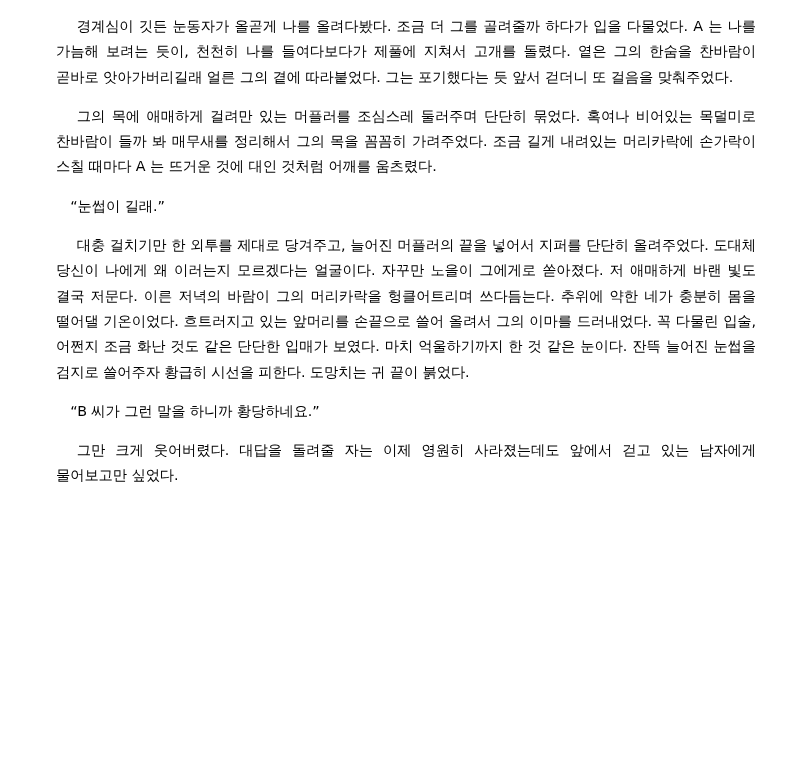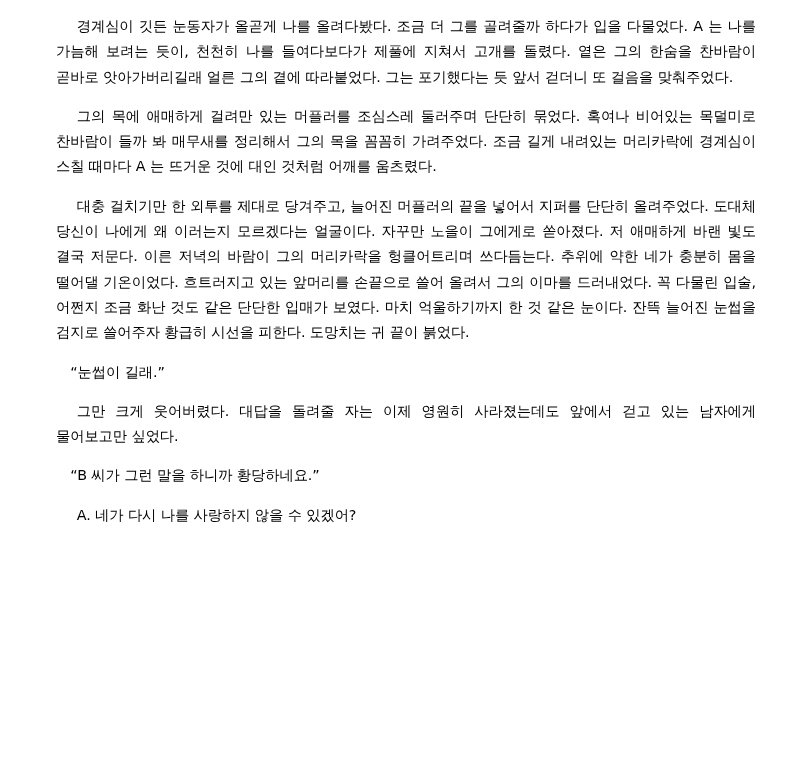--- a/index.html
+++ b/index.html
@@ -35,19 +35,18 @@
   }
   .quote {
     text-indent: 1.0em;
   }
 </style>
 </head>
 <body>
 
 <div id="page">
   <p class="para indent">경계심이 깃든 눈동자가 올곧게 나를 올려다봤다. 조금 더 그를 골려줄까 하다가 입을 다물었다. A 는 나를 가늠해 보려는 듯이, 천천히 나를 들여다보다가 제풀에 지쳐서 고개를 돌렸다. 옅은 그의 한숨을 찬바람이 곧바로 앗아가버리길래 얼른 그의 곁에 따라붙었다. 그는 포기했다는 듯 앞서 걷더니 또 걸음을 맞춰주었다.</p>
-  <p class="para indent">그의 목에 애매하게 걸려만 있는 머플러를 조심스레 둘러주며 단단히 묶었다. 혹여나 비어있는 목덜미로 찬바람이 들까 봐 매무새를 정리해서 그의 목을 꼼꼼히 가려주었다. 조금 길게 내려있는 머리카락에 경계심이 스칠 때마다 A 는 뜨거운 것에 대인 것처럼 어깨를 움츠렸다.</p>
+  <p class="para indent">그의 목에 애매하게 걸려만 있는 머플러를 조심스레 둘러주며 단단히 묶었다. 혹여나 비어있는 목덜미로 찬바람이 들까 봐 매무새를 정리해서 그의 목을 꼼꼼히 가려주었다. 조금 길게 내려있는 머리카락에 손가락이 스칠 때마다 A 는 뜨거운 것에 대인 것처럼 어깨를 움츠렸다.</p>
+  <p class="para quote">“눈썹이 길래.”</p>
   <p class="para indent">대충 걸치기만 한 외투를 제대로 당겨주고, 늘어진 머플러의 끝을 넣어서 지퍼를 단단히 올려주었다. 도대체 당신이 나에게 왜 이러는지 모르겠다는 얼굴이다. 자꾸만 노을이 그에게로 쏟아졌다. 저 애매하게 바랜 빛도 결국 저문다. 이른 저녁의 바람이 그의 머리카락을 헝클어트리며 쓰다듬는다. 추위에 약한 네가 충분히 몸을 떨어댈 기온이었다. 흐트러지고 있는 앞머리를 손끝으로 쓸어 올려서 그의 이마를 드러내었다. 꼭 다물린 입술, 어쩐지 조금 화난 것도 같은 단단한 입매가 보였다. 마치 억울하기까지 한 것 같은 눈이다. 잔뜩 늘어진 눈썹을 검지로 쓸어주자 황급히 시선을 피한다. 도망치는 귀 끝이 붉었다.</p>
-  <p class="para quote">“눈썹이 길래.”</p>
+  <p class="para quote">“B 씨가 그런 말을 하니까 황당하네요.”</p>
   <p class="para indent">그만 크게 웃어버렸다. 대답을 돌려줄 자는 이제 영원히 사라졌는데도 앞에서 걷고 있는 남자에게 물어보고만 싶었다.</p>
-  <p class="para quote">“B 씨가 그런 말을 하니까 황당하네요.”</p>
-  <p class="para indent">A. 네가 다시 나를 사랑하지 않을 수 있겠어?</p>
 </div>
 
 </body></html>

